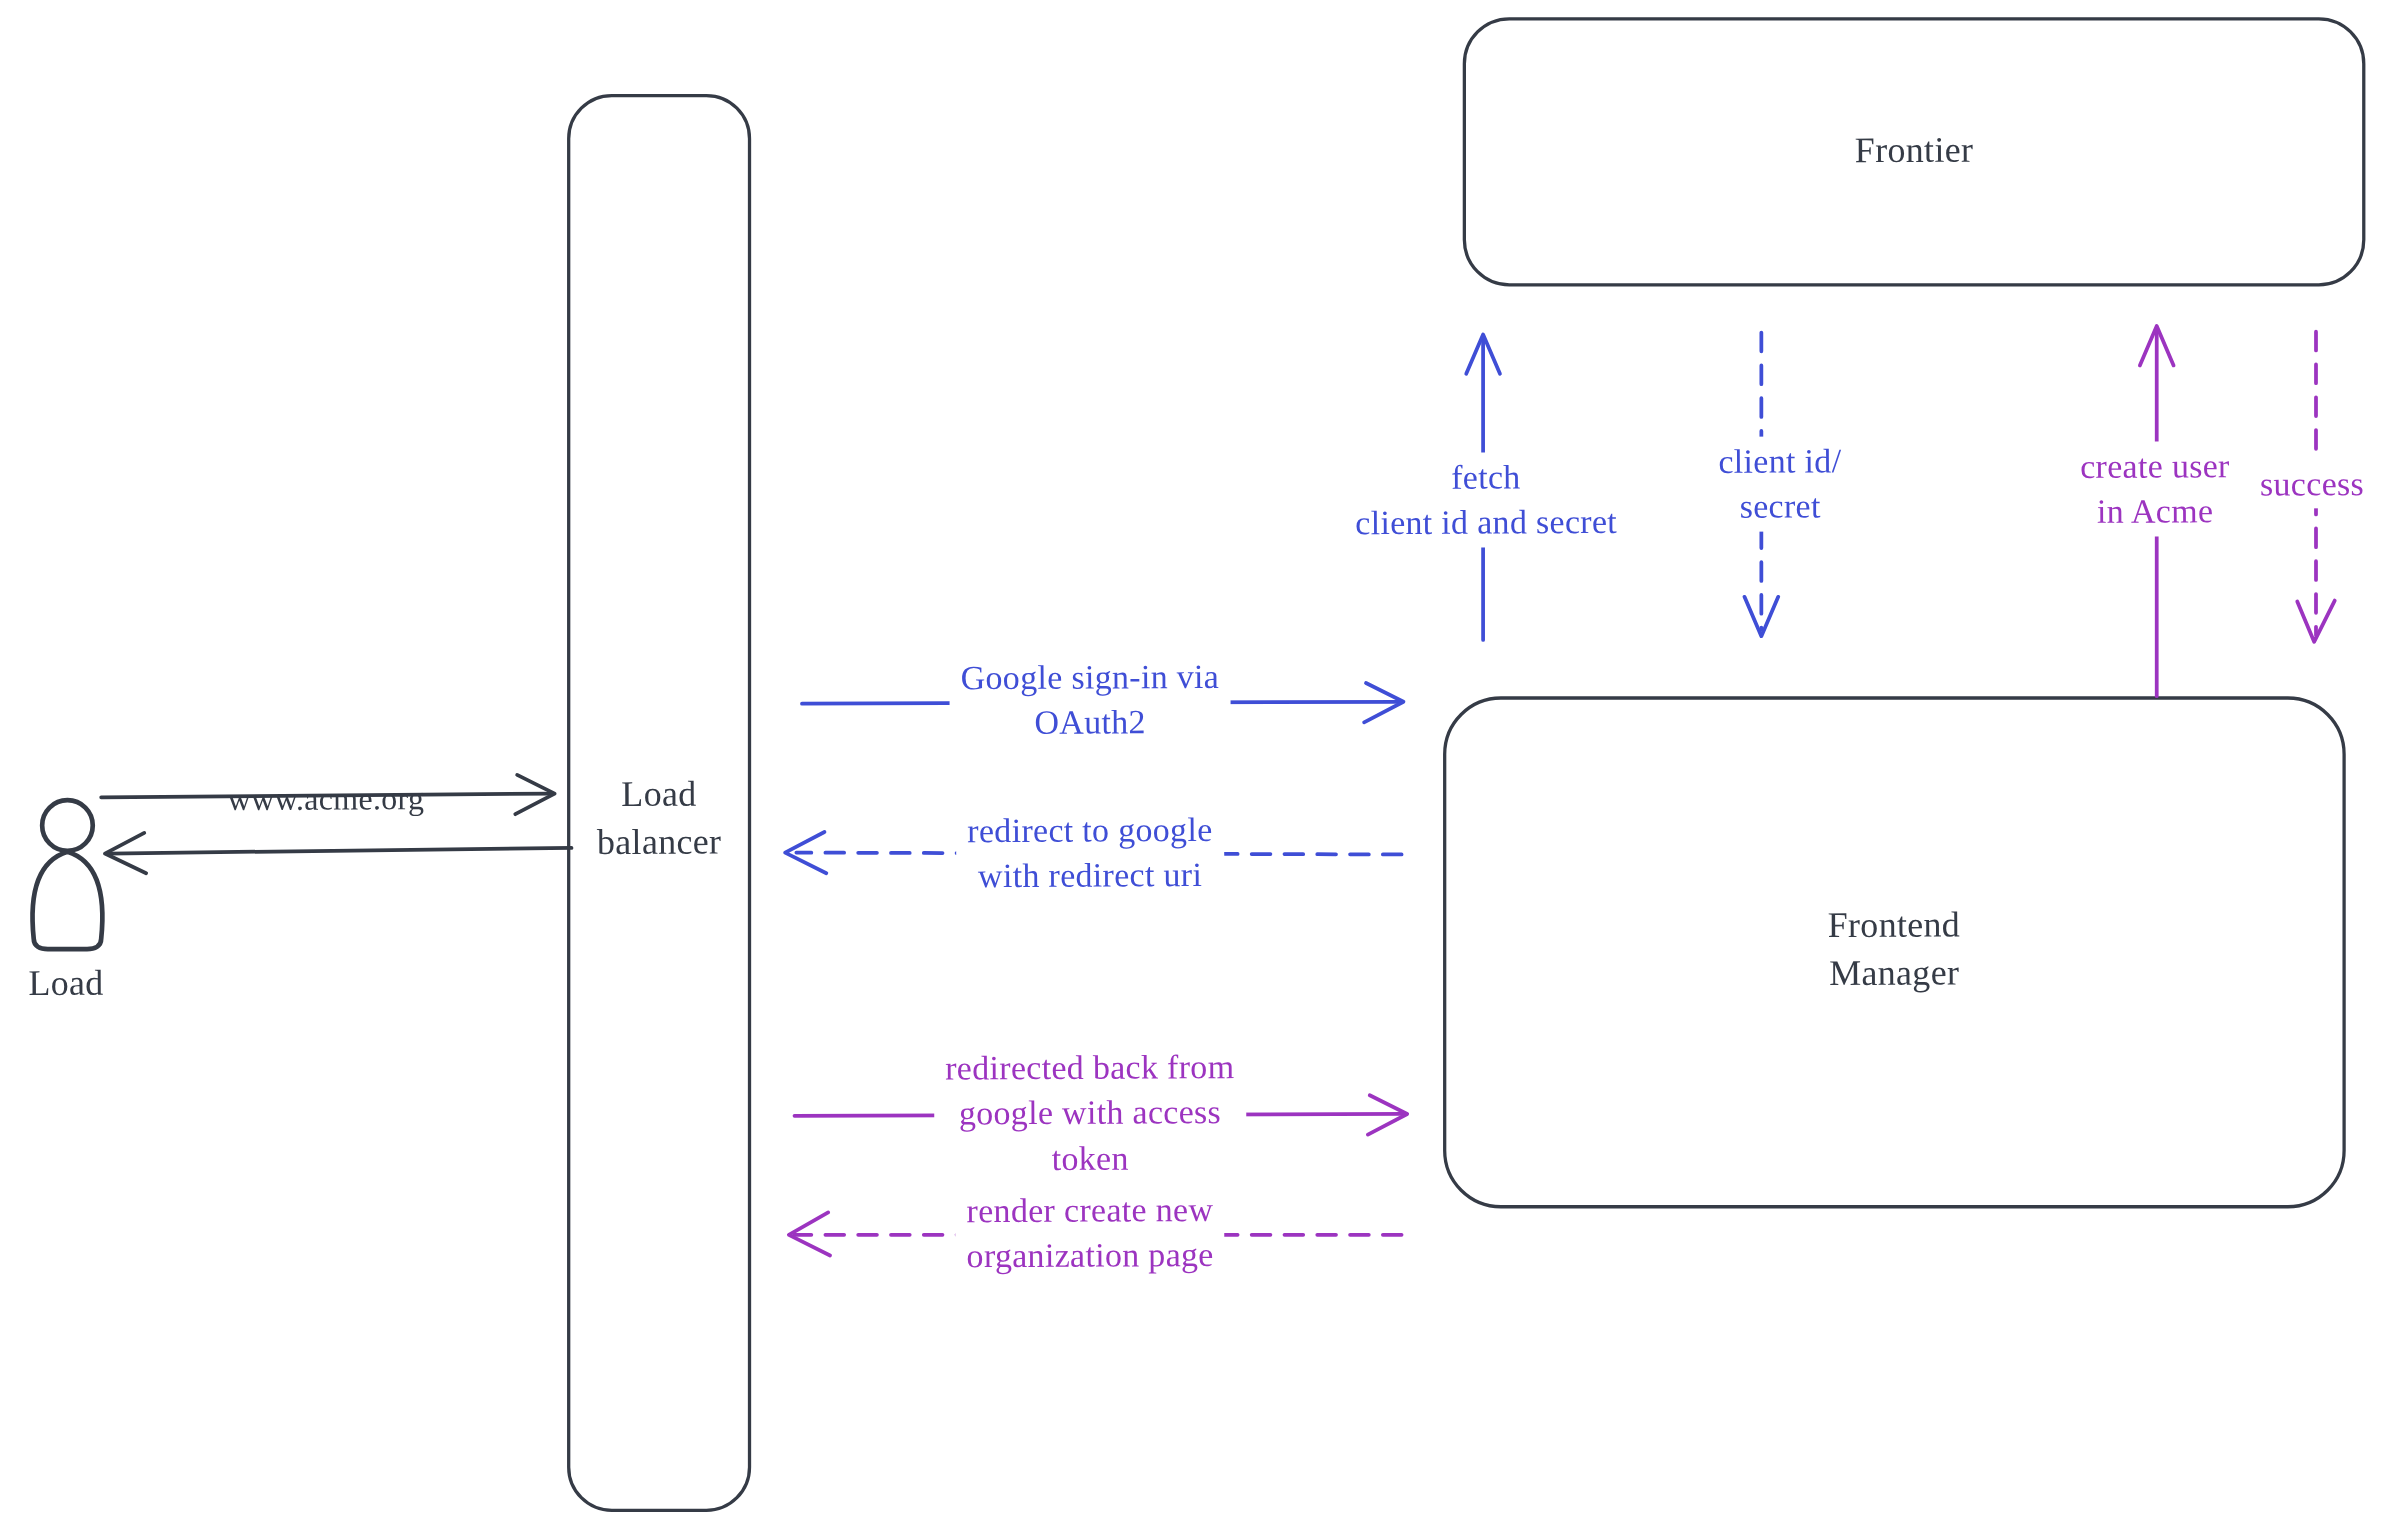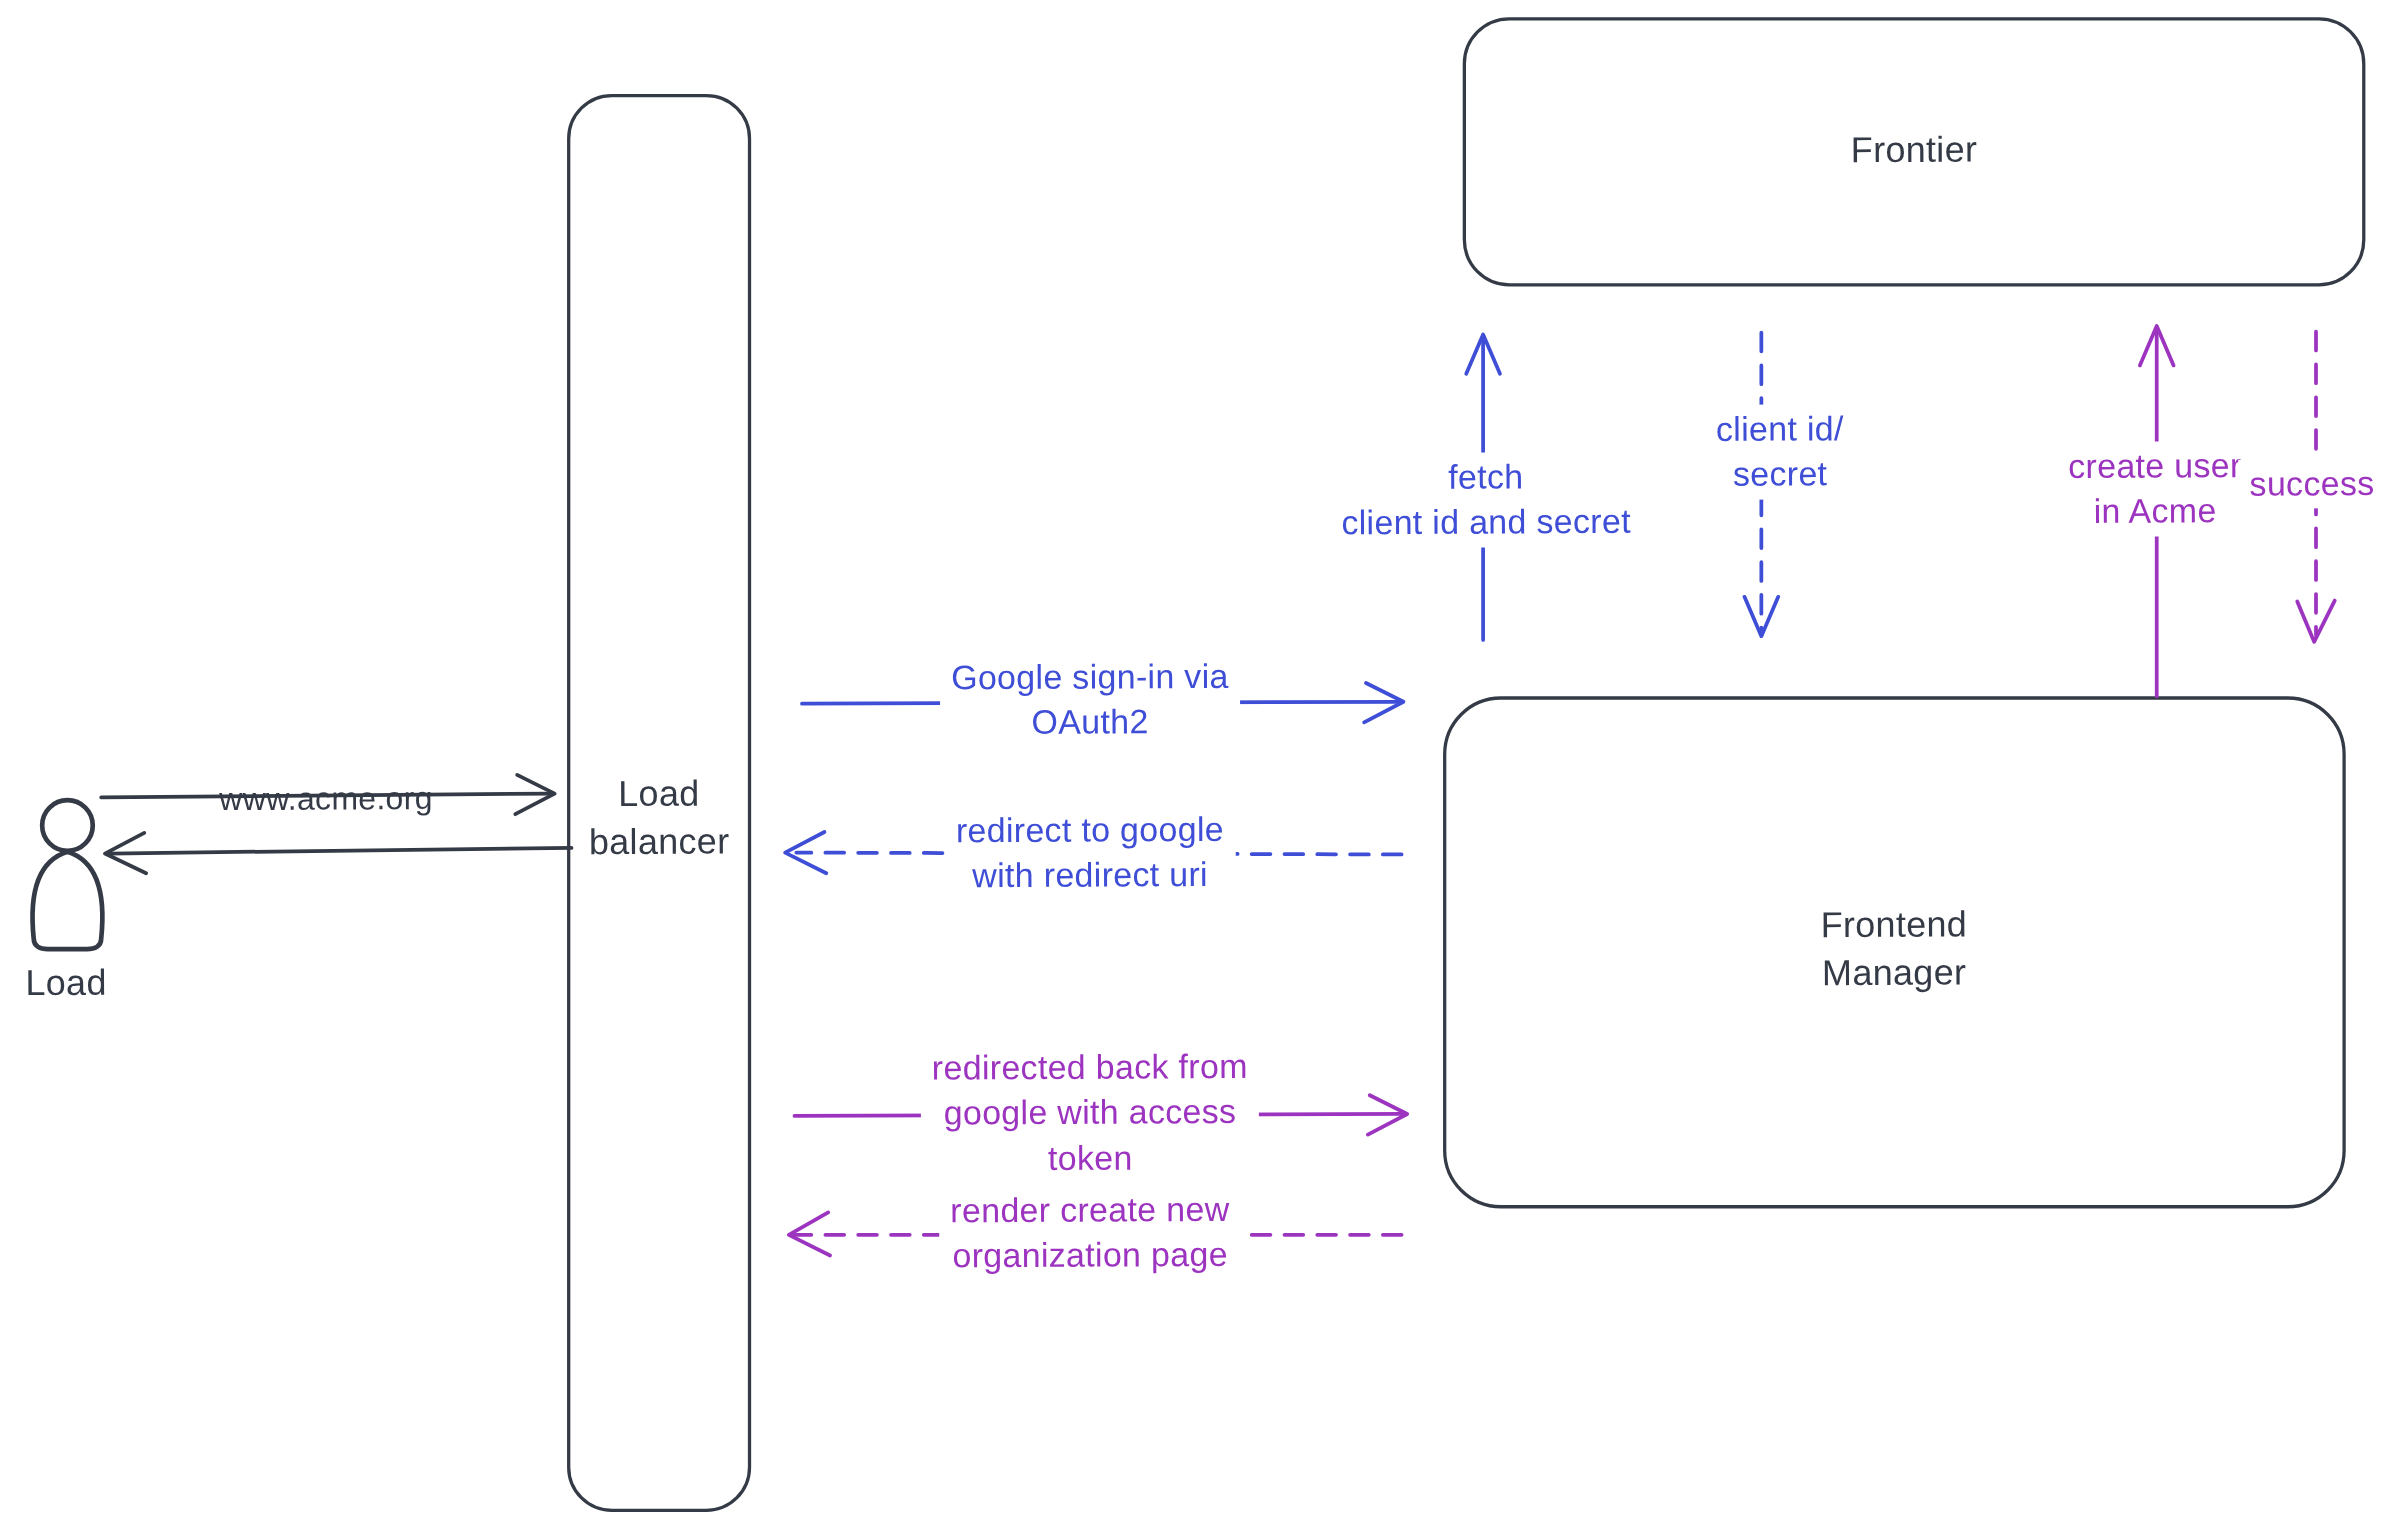--- a/index.html
+++ b/index.html
@@ -1,21 +1,21 @@
 <!DOCTYPE html>
 <html style="--blue: #3f4ed6; --purple: #9c34c0; --stroke: #353b46; --hatch_fill: #c9d3dc; --background: #ffffff;font-size:15px"><head>
 <meta charset="utf-8">
 <style>
   html, body { margin: 0; padding: 0; background: #ffffff; }
   .canvas {
     position: relative;
     width: 2405px;
     height: 1530px;
     background: var(--background, #ffffff);
-    font-family: Liberation Sans, sans-serif;
+    font-family: Liberation Serif, serif;
     overflow: hidden;
   }
   .canvas svg { position: absolute; left: 0; top: 0; }
 
   .stroke-dark   { stroke: var(--stroke);  fill: none; }
   .stroke-blue   { stroke: var(--blue);    fill: none; }
   .stroke-purple { stroke: var(--purple);  fill: none; }
   .dashed        { stroke-dasharray: 20 15; }
 
   .label {
@@ -121,20 +121,20 @@
 OAuth2</div>
   <div class="label bg blue" style="left:1090px; top:853px;">redirect to google
 with redirect uri</div>
   <div class="label bg purple" style="left:1090px; top:1113px;">redirected back from
 google with access
 token</div>
   <div class="label bg purple" style="left:1090px; top:1233px;">render create new
 organization page</div>
   <div class="label bg blue" style="left:1486px; top:500px;">fetch
 client id and secret</div>
-  <div class="label bg blue" style="left:1780px; top:452px;">client id/
+  <div class="label bg blue" style="left:1780px; top:484px;">client id/
 secret</div>
   <div class="label bg purple" style="left:2155px; top:489px;">create user
 in Acme</div>
   <div class="label bg purple" style="left:2312px; top:484px;">success</div>
 
 </div>
 
 
 </body></html>

